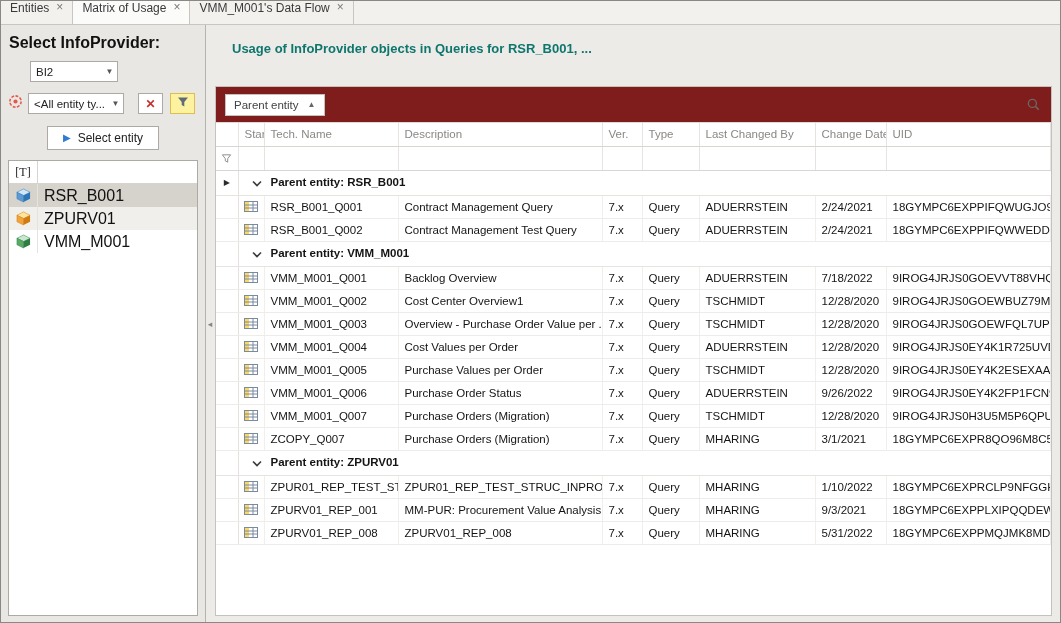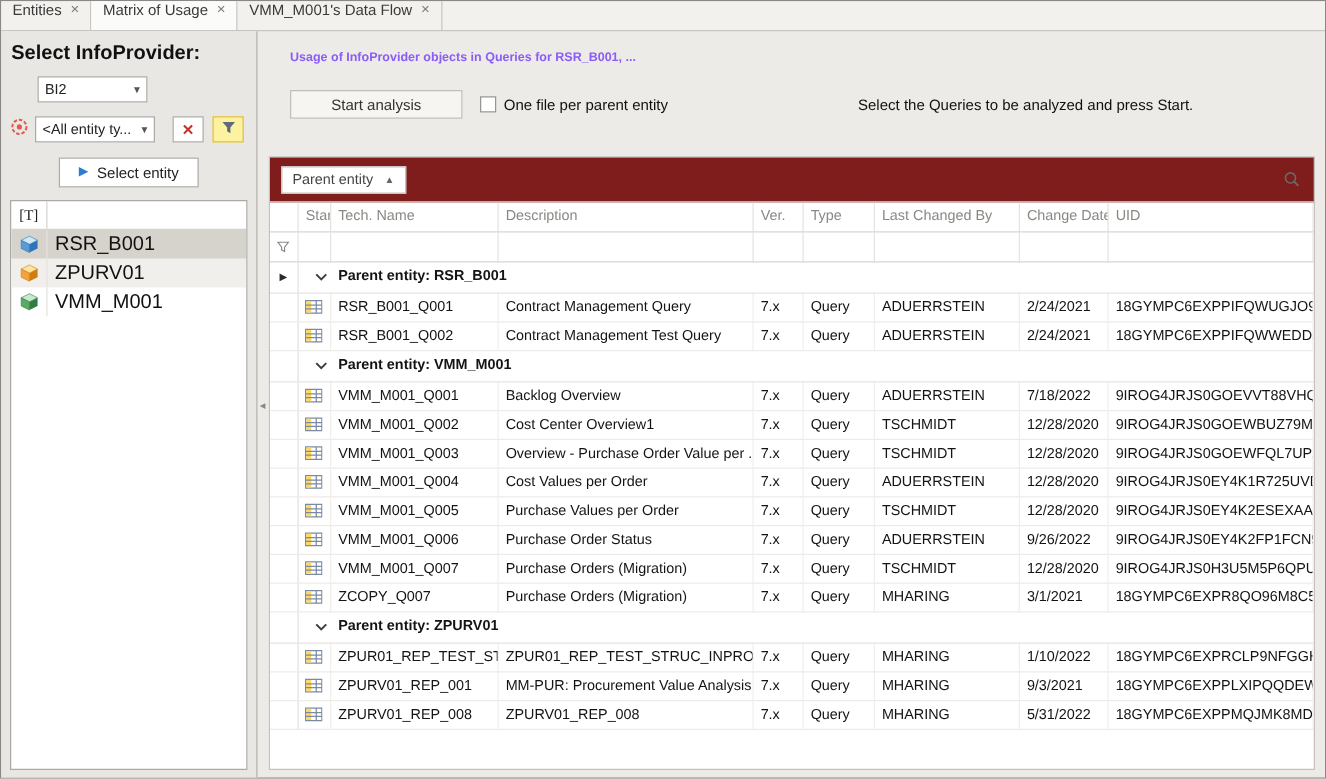--- a/index.html
+++ b/index.html
@@ -37,21 +37,21 @@
   .lrow { height: 23px; display: flex; align-items: center; font-size: 16px; color: #111; }
   .lrow:nth-child(even) { background: #f1efec; }
   .lrow.sel { background: #d6d2cc; }
   .licon { width: 29px; flex: none; display: flex; align-items: center; justify-content: center; border-right: 1px solid #e6e3df; height: 100%; }
   .lname { padding-left: 6px; }
 
   .collapse-strip { width: 8px; flex: none; display: flex; align-items: center; justify-content: center; color: #8a8783; font-size: 9px; }
 
   
   .main { flex: 1; display: flex; flex-direction: column; min-width: 0; }
-  .main-title { padding: 16px 18px 0; font-size: 10px; font-weight: bold; color: #8b5cf6; white-space: nowrap; overflow: hidden; }
+  .main-title { padding: 16px 18px 0; font-size: 13px; font-weight: bold; color: #0f766e; white-space: nowrap; overflow: hidden; }
   .toolbar { display: flex; align-items: center; margin: 20px 18px 0; flex: none; }
   .start-btn { width: 138px; height: 23px; background: #f6f5f2; border: 1px solid #c2bfba; font-size: 12px; color: #333; display: flex; align-items: center; justify-content: center; flex: none; }
   .cb { width: 13px; height: 13px; border: 1px solid #999590; background: #fff; margin-left: 14px; flex: none; }
   .cb-label { font-size: 12px; margin-left: 6px; color: #111; }
   .hint { font-size: 12px; margin-left: 152px; color: #111; white-space: nowrap; }
 
   .grid-wrap { flex: 1; margin: 30px 8px 6px 1px; background: #fff; border: 1px solid #c5c2bd; display: flex; flex-direction: column; min-height: 0; }
   .group-panel { height: 36px; flex: none; display: flex; align-items: center; padding: 0 9px; border-bottom: 1px solid #dedbd6; background: #7f1d1d; gap: 40px; }
   .group-chip { height: 22px; border: 1px solid #c5c2bd; background: #fff; display: flex; align-items: center; gap: 9px; padding: 0 8px; font-size: 11.5px; color: #444; }
   .sort-arrow { font-size: 8px; color: #666; }
@@ -168,26 +168,20 @@
       </div>
     </aside>
 
     <div class="collapse-strip">
       <span>◂</span>
     </div>
 
     <main class="main">
       <div class="main-title">Usage of InfoProvider objects in Queries for RSR_B001, ...</div>
 
-      <div class="toolbar">
-        <button class="start-btn">Start analysis</button>
-        <span class="cb"></span>
-        <span class="cb-label">One file per parent entity</span>
-        <span class="hint">Select the Queries to be analyzed and press Start.</span>
-      </div>
 
       <div class="grid-wrap">
         <div class="group-panel">
           <div class="group-chip">
             <span>Parent entity</span>
             <span class="sort-arrow">▲</span>
           </div>
           <span class="search-btn">
               <svg width="15" height="15" viewBox="0 0 16 16">
                 <circle cx="6.8" cy="6.8" r="4.3" fill="none" stroke="#6b6864" stroke-width="1.4"></circle>

